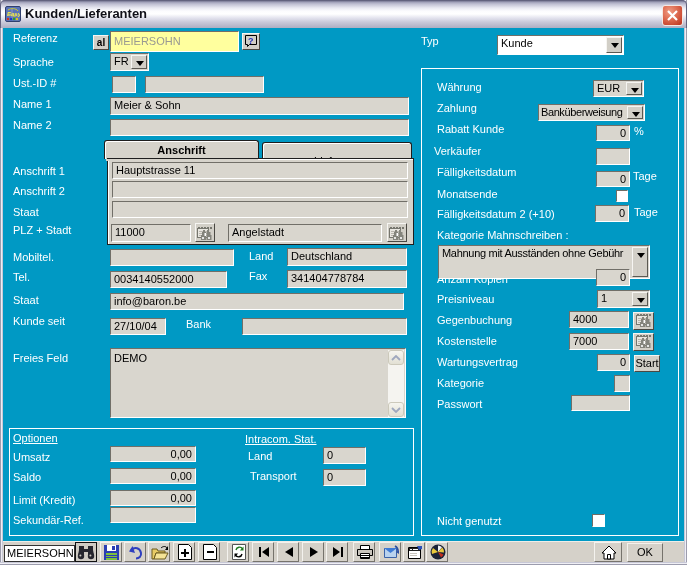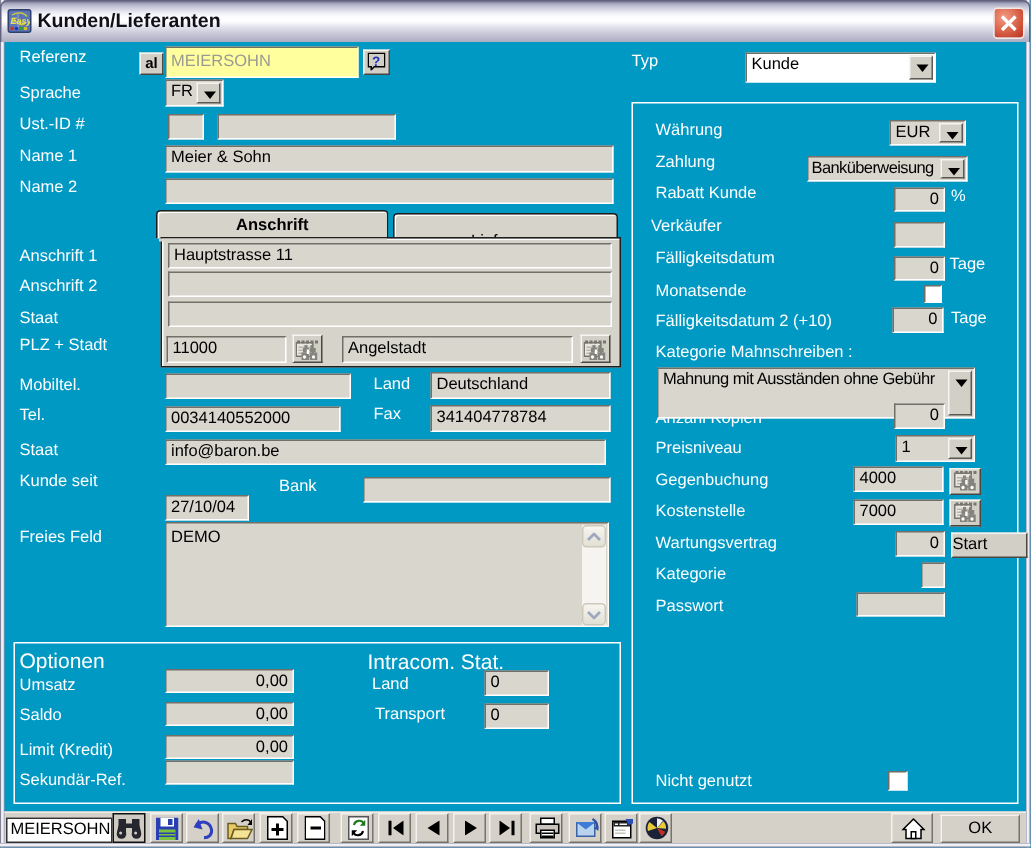--- a/index.html
+++ b/index.html
@@ -7,21 +7,21 @@
 #frame{position:absolute;left:0;top:0;width:687px;height:565px;background:linear-gradient(90deg,#50506A,#E8E8F0 1px,#F4F4F8 2px,#9B9BB4 3px,#9B9BB4)}
 #frameR{position:absolute;right:0;top:0;width:3px;height:565px;background:linear-gradient(270deg,#50506A,#E8E8F0 1px,#F4F4F8 2px,#9B9BB4)}
 #frameB{position:absolute;left:0;bottom:0;width:687px;height:3px;background:linear-gradient(0deg,#50506A,#E8E8F0 1px,#F4F4F8 2px,#9B9BB4)}
 #title{position:absolute;left:0;top:0;width:687px;height:28px;border-radius:5px 5px 0 0;background:linear-gradient(180deg,#72728E 0,#9D9DB6 1px,#BFBFD2 3px,#E9E9F2 7px,#FCFCFE 10px,#FFFFFF 13px,#E3E3EE 17px,#CACADA 21px,#B7B7CA 25px,#A9A9BE 28px);border-top:1px solid #62627E;border-left:1px solid #62627E;border-right:1px solid #62627E}
 #ttext{position:absolute;left:25px;top:6px;font-size:13px;font-weight:bold;color:#101018;letter-spacing:0px}
 #ticon{position:absolute;left:5px;top:6px;width:16px;height:16px;background:#5A74B8;border:1px solid #30406E;border-radius:2px}
 #closebtn{position:absolute;left:662px;top:5px;width:21px;height:21px;border-radius:3px;background:radial-gradient(circle at 35% 30%,#F09C84,#DD6A50 45%,#C03A24 90%);border:1px solid #F4E8E4;color:#fff;text-align:center;font-size:13px;font-weight:bold;line-height:19px}
 #client{position:absolute;left:3px;top:28px;width:681px;height:513px;background:#0099C4}
 #toolbar{position:absolute;left:3px;top:541px;width:681px;height:21px;background:#D5D1C9;border-top:1px solid #EFEDE8}
 .lbl{position:absolute;color:#FFFFFF;font-size:11px;white-space:nowrap}
-.lblu{position:absolute;color:#FFFFFF;font-size:14px;white-space:nowrap;}
+.lblu{position:absolute;color:#FFFFFF;font-size:11px;white-space:nowrap;text-decoration:underline}
 .fld{position:absolute;background:#D9D6CE;border:1px solid;border-color:#716F68 #FFFFFF #FFFFFF #716F68;color:#000;font-size:11px;padding:1px 3px 0;overflow:hidden;white-space:nowrap;font-family:"Liberation Sans",sans-serif}
 .num{text-align:right}
 .wbox{position:absolute;border:1px solid #FFFFFF}
 .cab{position:absolute;right:1px;top:1px;bottom:1px;width:16px;background:#D2CFC7;border:1px solid;border-color:#F6F5F2 #5B5952 #5B5952 #F6F5F2}
 .cab:after{content:"";position:absolute;left:4px;top:5px;border:4px solid transparent;border-top:5px solid #000}
 .bbtn{position:absolute;background:#D2CFC7;border:1px solid;border-color:#F6F5F2 #4A4842 #4A4842 #F6F5F2}
 .chk{position:absolute;width:13px;height:13px;background:#fff;border:1px solid;border-color:#6F6D66 #FFFFFF #FFFFFF #6F6D66}
 .tbtn{position:absolute;top:542px;width:22px;height:20px;background:#D5D1C9;border:1px solid;border-color:#F4F2EE #76736C #76736C #F4F2EE}
 svg{position:absolute}
 </style></head>
@@ -118,21 +118,21 @@
     </svg>
   </div>
 
 <div class="fld" style="left:110px;top:249px;width:124px;height:17px"></div>
 <div class="lbl" style="left:249px;top:250px">Land</div>
 <div class="fld" style="left:287px;top:248px;width:120px;height:18px">Deutschland</div>
 <div class="fld" style="left:110px;top:271px;width:117px;height:17px">0034140552000</div>
 <div class="lbl" style="left:249px;top:270px">Fax</div>
 <div class="fld" style="left:287px;top:270px;width:120px;height:18px">341404778784</div>
 <div class="fld" style="left:110px;top:293px;width:294px;height:17px">info@baron.be</div>
-<div class="fld" style="left:110px;top:330px;width:56px;height:17px">27/10/04</div>
+<div class="fld" style="left:110px;top:318px;width:56px;height:17px">27/10/04</div>
 <div class="lbl" style="left:186px;top:318px">Bank</div>
 <div class="fld" style="left:242px;top:318px;width:165px;height:17px"></div>
 
 <div class="fld" style="left:110px;top:348px;width:296px;height:70px;padding-top:3px">DEMO</div>
 <div style="position:absolute;left:388px;top:350px;width:16px;height:67px;background:#F5F4F0">
  <div style="position:absolute;left:0;top:0;width:16px;height:15px;background:linear-gradient(#F6F5EF,#E2E0D4);border:1px solid #CCC9BB;border-radius:3px">
       <svg width="10" height="6" viewBox="0 0 10 6" style="left:2px;top:4px">
         <path fill="none" stroke="#9FA8BE" stroke-width="1.8" d="M1 5l4-4 4 4"></path>
       </svg>
     </div>
@@ -215,21 +215,21 @@
       <path fill="#B8B5AD" d="M2 5h8v1H2zm0 2h8v1H2zm0 2h8v1H2z"></path>
       <path fill="#84847C" d="M6 4h2v2H6zm4 0h2v2h-2z"></path>
       <path fill="#84847C" d="M5 6h4v3H5zm4.5 0h4v3h-4z"></path>
       <path fill="#84847C" d="M4 9h5v5H4zm5.5 0h5v5h-5z"></path>
       <circle cx="6" cy="12" r="1.1" fill="#fff"></circle>
       <circle cx="12" cy="12" r="1.1" fill="#fff"></circle>
       <rect x="7.5" y="7" width="1.5" height="3" fill="#fff"></rect>
     </svg>
   </div>
 <div class="fld num" style="left:597px;top:354px;width:33px;height:17px">0</div>
-<div class="bbtn" style="left:634px;top:355px;width:51px;height:17px;font-size:11px;line-height:14px;color:#000">Start</div>
+<div class="bbtn" style="left:634px;top:355px;width:26px;height:17px;font-size:11px;text-align:center;line-height:14px;color:#000">Start</div>
 <div class="fld" style="left:614px;top:375px;width:16px;height:17px"></div>
 <div class="fld" style="left:571px;top:395px;width:59px;height:16px"></div>
 <div class="chk" style="left:592px;top:514px"></div>
 
 <div id="toolbar"></div>
 <div style="position:absolute;left:4px;top:545px;width:71px;height:17px;background:#fff;border:1px solid #333;color:#000;font-size:11px;padding:1px 2px">MEIERSOHN</div>
 <div class="tbtn" style="left:75px;border:1px solid #111;background:#CFCBC3">
  <svg width="18" height="16" viewBox="0 0 18 16" style="left:1px;top:1px">
       <path fill="#26262E" d="M2 2h5v3h4V2h5v4l1 5h-6V8H7v3H1l1-5z"></path>
       <circle cx="4" cy="12" r="3.2" fill="#26262E"></circle>
@@ -337,13 +337,13 @@
       <path fill="#E8C83C" d="M3 4l5 4-6 2a6.5 6.5 0 0 1 1-6z"></path>
       <path fill="#C03020" d="M13.5 10.5a6.5 6.5 0 0 1-2.5 3L8 8z"></path>
     </svg>
 </div>
 <div class="tbtn" style="left:594px;width:28px">
  <svg width="16" height="15" viewBox="0 0 16 15" style="left:6px;top:2px">
       <path fill="#fff" stroke="#000" d="M8 1 1 8h2v6h10V8h2z"></path>
       <path fill="#fff" stroke="#000" d="M6.5 9.5h3v4.5h-3z"></path>
     </svg>
 </div>
-<div class="tbtn" style="left:627px;top:543px;width:53px;height:19px;text-align:center;font-size:11px;line-height:16px;color:#000">OK</div>
+<div class="tbtn" style="left:627px;top:543px;width:36px;height:19px;text-align:center;font-size:11px;line-height:16px;color:#000">OK</div>
 
 </body></html>

